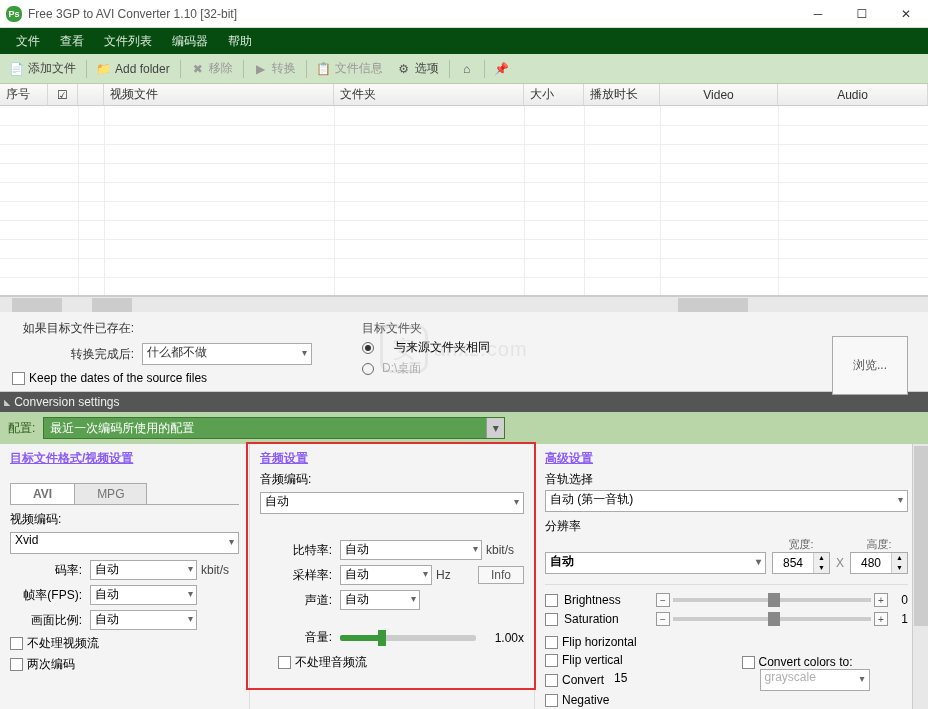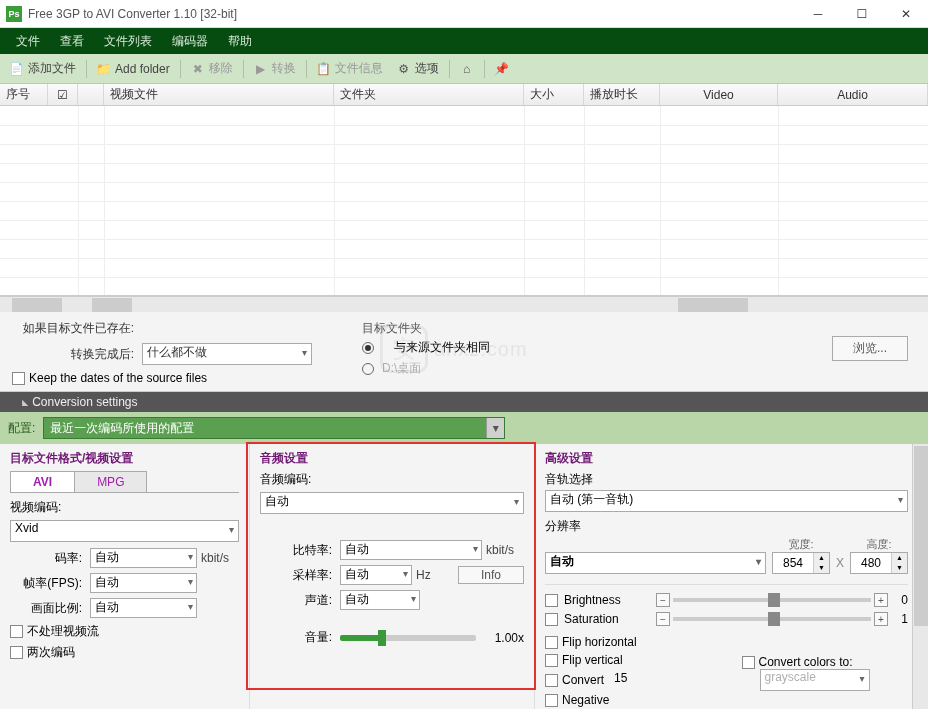--- a/index.html
+++ b/index.html
@@ -1,18 +1,18 @@
 <!DOCTYPE html>
 <html><head>
 <meta charset="utf-8">
 <style>
 * { box-sizing: border-box; margin: 0; padding: 0; font-family: "Microsoft YaHei", "Segoe UI", sans-serif; font-size: 12px; }
 body { background: #f0f0f0; width: 928px; height: 709px; overflow: hidden; position: relative; }
 .titlebar { height: 28px; background: #fff; display: flex; align-items: center; padding-left: 6px; border-bottom: 1px solid #ddd; }
-.titlebar .app-icon { width: 16px; height: 16px; background: #3a9d3a; margin-right: 6px; display: flex; align-items: center; justify-content: center; color: #fff; font-size: 9px; font-weight: bold; }
+.titlebar .app-icon { width: 16px; height: 16px; background: #3a9d3a; margin-right: 6px; display: flex; align-items: center; justify-content: center; color: #fff; font-size: 9px; font-weight: bold; border-radius: 7px; }
 .titlebar .title-text { color: #555; flex: 1; }
 .win-controls { display: flex; }
 .win-btn { width: 44px; height: 28px; display: flex; align-items: center; justify-content: center; color: #333; }
 
 .menubar { height: 26px; background: #064c10; display: flex; align-items: center; padding: 0 6px; }
 .menu-item { color: #d8e8d8; padding: 4px 10px; cursor: default; }
 
 .toolbar { height: 30px; background: #d0e4c8; display: flex; align-items: center; padding: 0 4px; border-bottom: 1px solid #b8ccb0; gap: 2px; }
 .tb-btn { display: flex; align-items: center; gap: 4px; padding: 3px 6px; color: #444; cursor: default; }
 .tb-btn.dim { color: #999; }
@@ -33,41 +33,41 @@
 .form-row { display: flex; align-items: center; margin-bottom: 6px; }
 .form-label { width: 130px; text-align: right; padding-right: 8px; color: #333; }
 .combo { height: 22px; border: 1px solid #aaa; background: #fff; padding: 0 18px 0 4px; font-size: 12px; position: relative; color: #333; }
 .combo.wide { width: 170px; }
 .combo::after { content: "▾"; position: absolute; right: 4px; top: 3px; color: #666; font-size: 10px; }
 .checkbox-row { display: flex; align-items: center; margin-top: 4px; gap: 4px; }
 .chk { width: 13px; height: 13px; border: 1px solid #888; background: #fff; }
 .fieldset-label { color: #555; margin-bottom: 2px; }
 .radio { width: 12px; height: 12px; border: 1px solid #666; border-radius: 50%; display: inline-flex; align-items: center; justify-content: center; margin-right: 4px; }
 .radio.checked::after { content: ""; width: 6px; height: 6px; background: #333; border-radius: 50%; }
-.btn { border: 1px solid #aaa; background: #f8f8f8; padding: 3px 20px; color: #555; }
-
-.panel-header { height: 20px; background: #555; color: #eee; padding: 2px 22px; font-size: 11px; display: flex; align-items: center; }
+.btn { border: 1px solid #aaa; background: #f8f8f8; padding: 20px 20px; color: #555; }
+
+.panel-header { height: 20px; background: #555; color: #eee; padding: 2px 4px; font-size: 11px; display: flex; align-items: center; }
 .panel-header::before { content: "◢"; font-size: 8px; margin-right: 4px; color: #ccc; transform: scaleX(-1); }
 
 .settings-area { display: flex; background: #f4f4f4; height: 303px; position: relative; }
 
 .config-row { height: 32px; background: #b8d6a8; display: flex; align-items: center; padding: 0 8px; }
 .config-row .cfg-label { color: #2a5a1a; padding-right: 8px; }
 .config-dropdown { flex: 1; max-width: 462px; height: 22px; background: #5aa050; border: 1px solid #3a7a30; color: #fff; padding: 0 6px; display: flex; align-items: center; position: relative; }
 .config-dropdown .dd-arrow { position: absolute; right: 0; top:0; bottom:0; width: 18px; background: #d0d0d0; border-left: 1px solid #999; display: flex; align-items: center; justify-content: center; color: #555; }
 
 .lower-cols { display: flex; flex: 1; }
 .col { padding: 6px 10px; }
 .col-left { width: 250px; border-right: 1px solid #ddd; }
 .col-mid { width: 285px; border-right: 1px solid #ddd; position: relative; }
 .col-right { flex: 1; position: relative; padding-right: 20px; }
 
-.section-title { font-weight: bold; color: #701a75; margin-bottom: 4px; }
+.section-title { font-weight: bold; color: #8b5cf6; margin-bottom: 4px; text-decoration: underline; }
 .tabs { display: flex; border-bottom: 1px solid #aaa; margin-bottom: 6px; }
-.tab { padding: 3px 22px; border: 1px solid #aaa; border-bottom: none; background: #e8e8e8; margin-right: -1px; color: #a21caf; }
+.tab { padding: 3px 22px; border: 1px solid #aaa; border-bottom: none; background: #e8e8e8; margin-right: -1px; color: #737373; margin-top: 12px; }
 .tab.active { background: #fff; font-weight: bold; }
 .full-combo { height: 22px; border: 1px solid #aaa; background: #fff; padding: 0 18px 0 4px; width: 100%; position: relative; margin-bottom: 6px; }
 .full-combo::after { content: "▾"; position: absolute; right: 4px; top: 3px; color: #666; font-size: 10px; }
 .inline-row { display: flex; align-items: center; margin-bottom: 5px; gap: 4px; }
 .inline-row .lbl { width: 76px; text-align: right; padding-right: 4px; }
 .inline-row .cmb { flex: 1; height: 20px; border: 1px solid #aaa; background: #fff; padding: 0 16px 0 4px; position: relative; }
 .inline-row .cmb::after { content: "▾"; position: absolute; right: 3px; top: 2px; color: #666; font-size: 10px; }
 .inline-row .unit { width: 38px; color: #444; }
 
 .red-box { position: absolute; border: 2px solid #e03030; pointer-events: none; z-index: 50; }
@@ -281,35 +281,39 @@
         <div style="height:20px"></div>
         <div class="inline-row">
           <div class="lbl">比特率:</div>
           <div class="cmb"><span>自动</span></div>
           <div class="unit">kbit/s</div>
         </div>
         <div class="inline-row">
           <div class="lbl">采样率:</div>
           <div class="cmb"><span>自动</span></div>
           <div class="unit">Hz</div>
-          <button class="btn" style="padding:1px 22px">Info</button>
+          <button class="btn" style="padding:1px 12px">Info</button>
         </div>
         <div class="inline-row">
           <div class="lbl">声道:</div>
           <div class="cmb" style="flex:0 0 80px"><span>自动</span></div>
         </div>
         <div style="height:14px"></div>
         <div class="inline-row">
           <div class="lbl">音量:</div>
           <div class="slider" style="flex:1">
             <div class="slider-track">
               <div class="slider-thumb"></div>
             </div>
           </div>
           <div style="width:44px;text-align:right">1.00x</div>
+        </div>
+        <div class="checkbox-row" style="margin-top:8px;margin-left:18px">
+          <div class="chk"></div>
+          <span>不处理音频流</span>
         </div>
       </div>
 
       <div class="col col-right">
         <div class="section-title">高级设置</div>
         <div style="margin-bottom:2px">音轨选择</div>
         <div class="full-combo"><span>自动 (第一音轨)</span></div>
         <div style="margin-bottom:2px">分辨率</div>
         <div style="display:flex;gap:6px;align-items:flex-end;margin-bottom:10px">
           <div class="full-combo" style="flex:1;font-weight:bold;margin-bottom:0"><span>自动</span></div>

